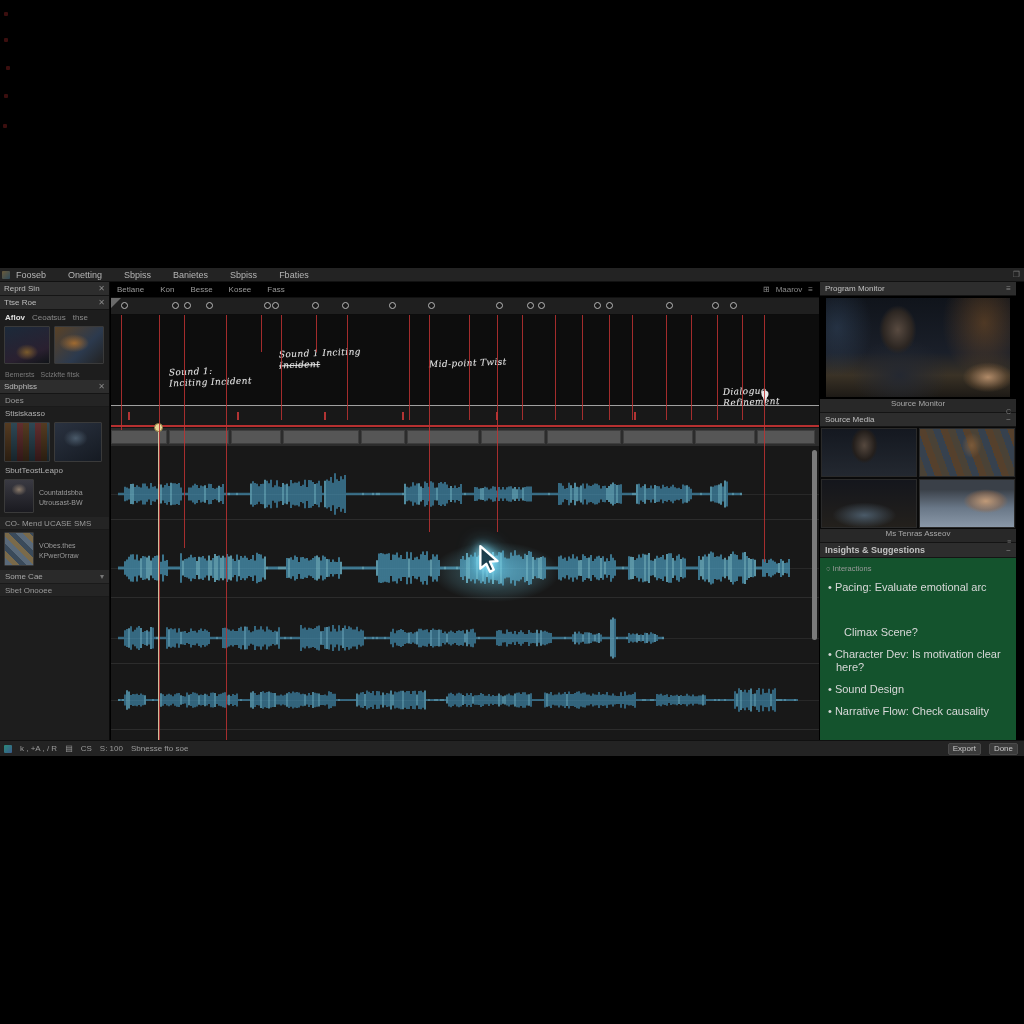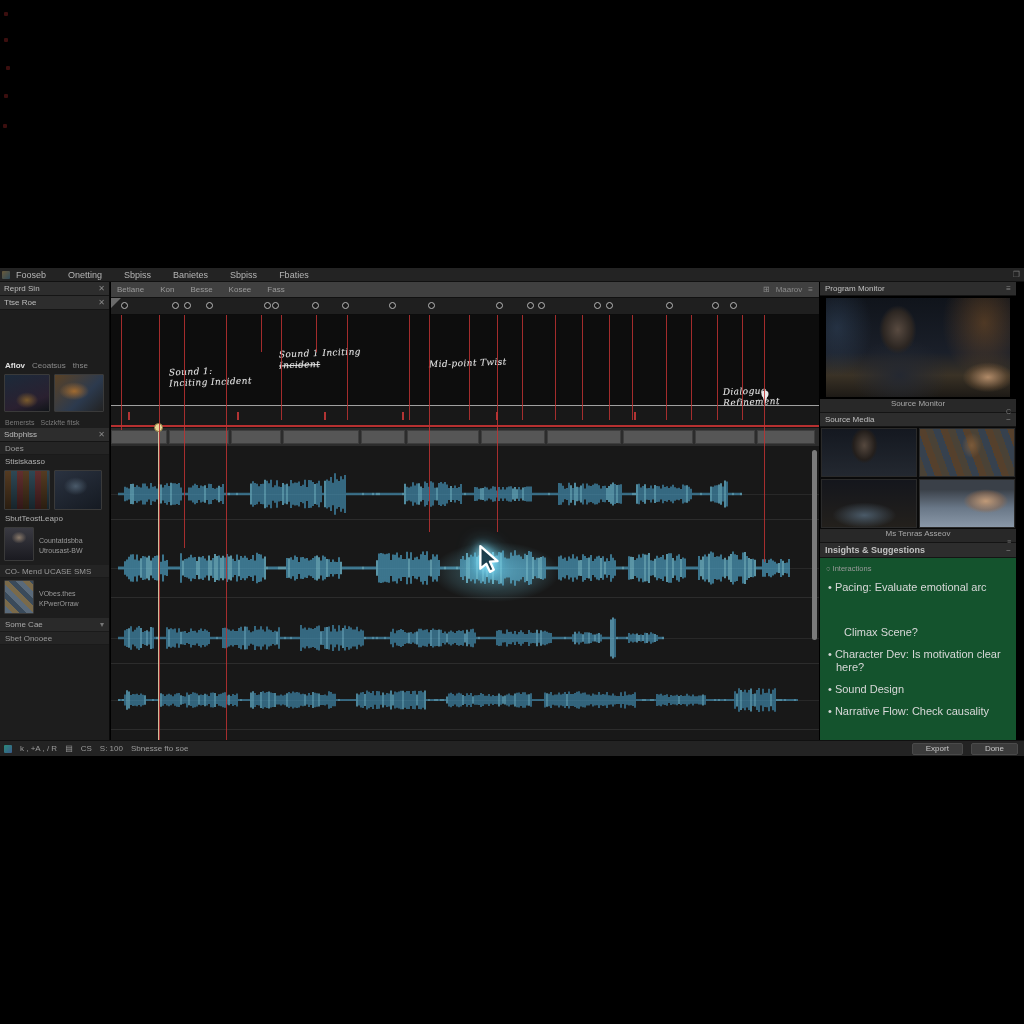--- a/index.html
+++ b/index.html
@@ -18,40 +18,40 @@
   
   .main { position:absolute; left:0; top:282px; width:1024px; height:458px; }
   .sidebar { position:absolute; left:0; top:0; width:110px; height:458px; background:#1d1d1d; border-right:1px solid #0a0a0a; font-size:8px; }
   .timeline { position:absolute; left:111px; top:0; width:708px; height:458px; background:#141414; overflow:hidden; }
   .rightpanel { position:absolute; left:820px; top:0; width:196px; height:458px; background:#14532d; font-size:8px; }
 
   
   .sp-header { height:14px; background:#2d2d2d; display:flex; align-items:center; padding:0 4px; color:#bdbdbd; border-bottom:1px solid #151515; }
   .sp-header .x { margin-left:auto; color:#888; font-size:8px; }
   .sp-row { height:13px; background:#242424; display:flex; align-items:center; padding:0 5px; color:#9a9a9a; border-bottom:1px solid #1a1a1a; }
-  .sp-tabs { height:14px; display:flex; align-items:center; gap:7px; padding:0 5px; color:#8a8a8a;margin-top:48px; }
+  .sp-tabs { height:14px; display:flex; align-items:center; gap:7px; padding:0 5px; color:#8a8a8a; }
   .sp-tabs .active { color:#e0e0e0; font-weight:bold; }
   .sp-thumbs { height:44px; display:flex; gap:4px; padding:2px 4px; }
   .thumb { border:1px solid #3a3a3a; border-radius:1px; }
   .t-bar1 { width:46px; height:38px; background:radial-gradient(14px 10px at 50% 70%,#7a5a2c,transparent 80%),linear-gradient(160deg,#1c2a3a,#2a2030 70%,#101418); }
   .t-bar2 { width:50px; height:38px; background:radial-gradient(20px 12px at 40% 45%,#a06a30,transparent 75%),linear-gradient(135deg,#5a4226,#2c3a4e 60%,#222); }
   .t-col1 { width:46px; height:40px; background:repeating-linear-gradient(90deg,#6a4a2a 0 6px,#3a5a6a 6px 12px,#7a3a3a 12px 18px),linear-gradient(180deg,rgba(0,0,0,.2),rgba(0,0,0,.6)); background-blend-mode:overlay; }
   .t-col2 { width:48px; height:40px; background:radial-gradient(16px 12px at 45% 40%,#4a5a6a,transparent 75%),linear-gradient(150deg,#2a3240,#151a22); }
   .sp-caption { height:12px; padding:0 5px; color:#7a7a7a; font-size:7px; display:flex; align-items:center; gap:6px; }
   .sp-label { height:13px; padding:0 5px; color:#b0b0b0; display:flex; align-items:center; }
   .sp-media { height:40px; display:flex; gap:5px; padding:2px 4px; }
   .sp-media .mt { width:30px; height:34px; }
   .m-port { background:radial-gradient(10px 8px at 50% 30%,#8a7a6a,transparent 75%),linear-gradient(180deg,#3a3a42,#1a1a20); }
   .m-coll { background:repeating-linear-gradient(45deg,#5a6a7a 0 5px,#7a6a4a 5px 10px,#3a4a5a 10px 15px); }
   .sp-media .mtext { display:flex; flex-direction:column; justify-content:center; gap:3px; color:#9a9a9a; font-size:7px; }
   .sp-drop { height:14px; background:#2a2a2a; display:flex; align-items:center; padding:0 5px; color:#a8a8a8; border-bottom:1px solid #1a1a1a; }
   .sp-drop .car { margin-left:auto; color:#777; }
 
   
-  .tl-header { position:absolute; left:0; top:0; width:100%; height:16px; background:#404040; display:flex; align-items:center;
+  .tl-header { position:absolute; left:0; top:0; width:100%; height:16px; background:#000000; display:flex; align-items:center;
                font-size:8px; color:#9a9a9a; padding:0 6px; border-bottom:1px solid #111; }
   .tl-header .ttab { margin-right:16px; }
   .tl-header .tright { margin-left:auto; display:flex; gap:6px; align-items:center; color:#8a8a8a; }
   .tl-ruler { position:absolute; left:0; top:16px; width:100%; height:17px; background:#1f1f1f; border-bottom:1px solid #0c0c0c; }
   .corner-tri { position:absolute; left:0; top:0; width:0; height:0; border-top:10px solid #8a8a8a; border-right:10px solid transparent; opacity:.7; }
   .ring { position:absolute; top:4px; width:7px; height:7px; border:1px solid #b8b8b8; border-radius:50%; background:#1a1a1a; }
   .tl-annot { position:absolute; left:0; top:33px; width:100%; height:90px; background:#0d0d0d; }
   .marker { position:absolute; width:1px; background:rgba(190,50,50,.85); }
   .note { position:absolute; color:#e4e4e4; font-family:"DejaVu Serif", serif; font-style:italic; font-size:9px; line-height:11px;
           transform:rotate(-2deg); letter-spacing:.4px; white-space:nowrap; text-shadow:0 0 1px rgba(255,255,255,.25); }
@@ -97,21 +97,21 @@
   .rp-insights { padding:6px 6px 0 6px; color:#d8d8d8; }
   .ins-sub { font-size:7.5px; color:#9a9a9a; margin-bottom:8px; }
   .ins-item { font-size:11px; line-height:13px; margin:0 0 9px 10px; text-indent:-8px; }
   .ins-item .sub2 { display:block; text-indent:0; margin-left:8px;margin-top:32px; }
 
   
   .statusbar { position:absolute; left:0; top:740px; width:1024px; height:16px; background:#232323; border-top:1px solid #101010;
                display:flex; align-items:center; font-size:8px; color:#9a9a9a; padding:0 4px; gap:8px; }
   .sb-icon { width:8px; height:8px; background:linear-gradient(135deg,#2a8a7a,#3a5a8a); border-radius:1px; }
   .sb-btn { height:12px; background:#3b3b3b; border:1px solid #4a4a4a; border-radius:2px; color:#c8c8c8;
-            font-size:8px; display:flex; align-items:center; padding:0 13px; }
+            font-size:8px; display:flex; align-items:center; padding:0 4px; }
   .sb-right { margin-left:auto; display:flex; gap:8px; margin-right:2px; }
 </style>
 </head>
 <body>
 
 <div class="screen">
 
   <div class="speck" style="left:4px;top:12px"></div>
   <div class="speck" style="left:4px;top:38px"></div>
   <div class="speck" style="left:6px;top:66px"></div>

